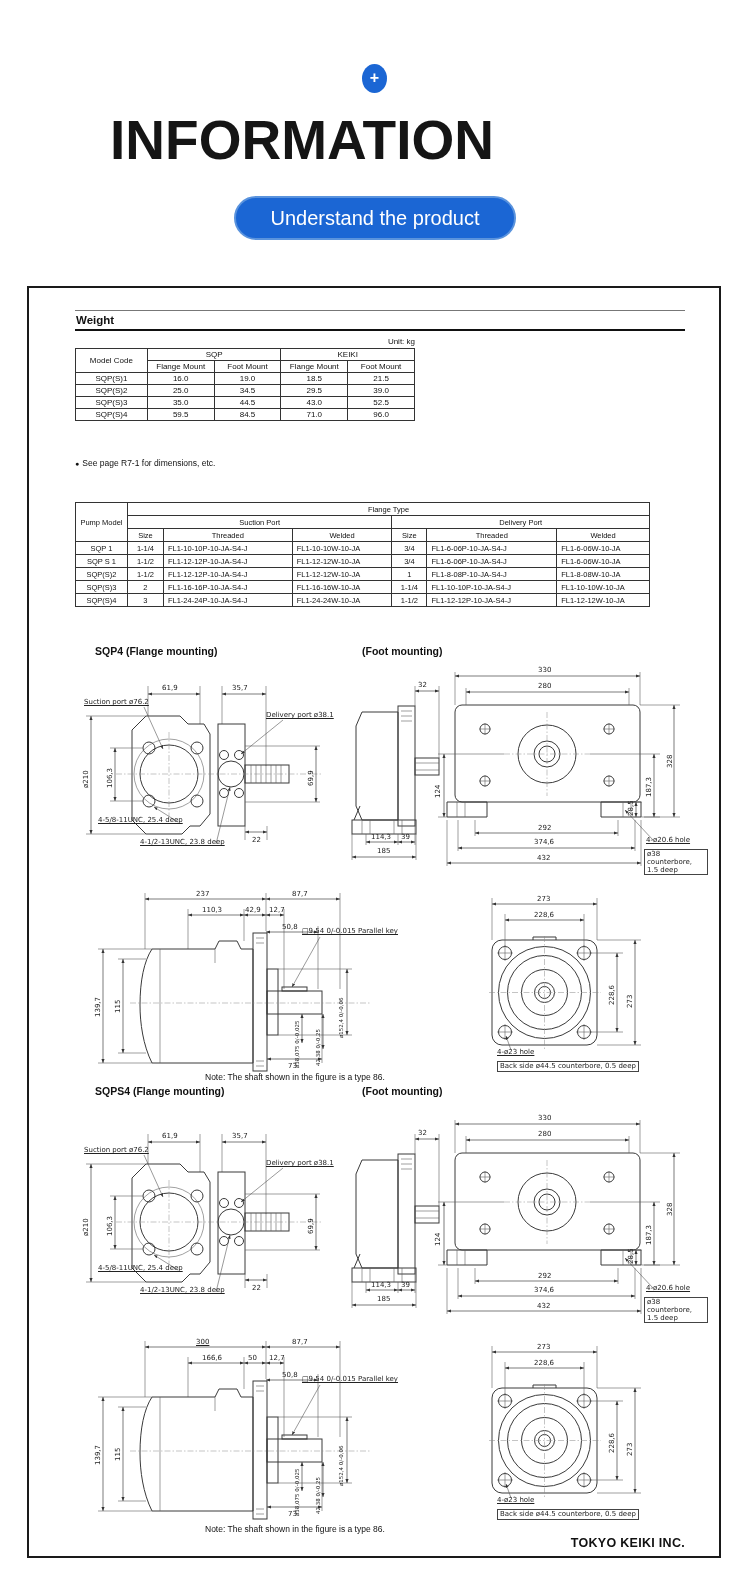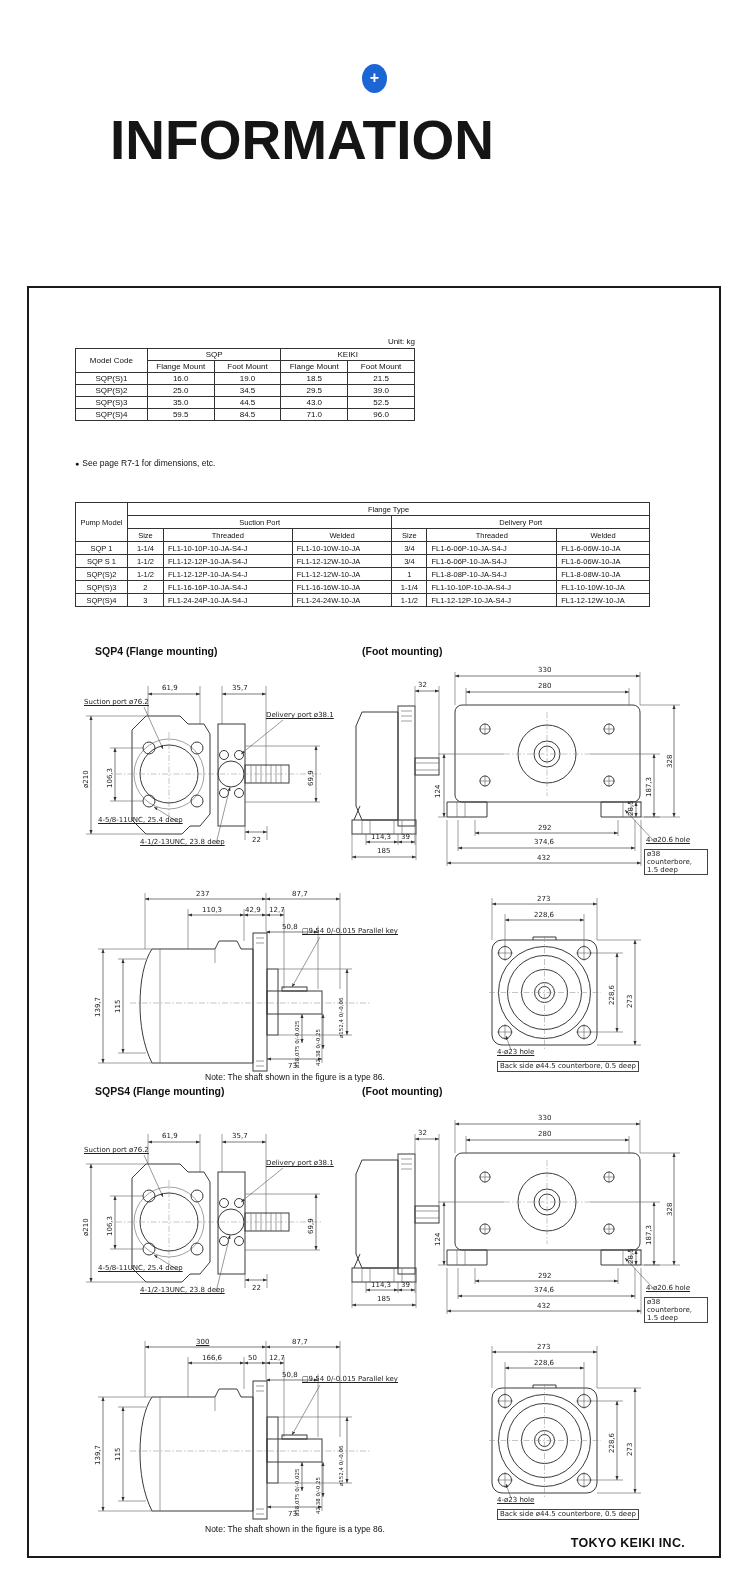--- a/index.html
+++ b/index.html
@@ -213,23 +213,27 @@
         <line class="d" x1="172" y1="75" x2="172" y2="154"></line>
         <path class="t" d="M152,62 H196 M152,167 H196"></path>
         <line class="d" x1="190" y1="62" x2="190" y2="167"></line>
         <path class="l" d="M66,172 L61,158"></path>
       </g>
     </defs>
   </svg>
 
   <div class="plus-badge">+</div>
   <div class="big-title">INFORMATION</div>
+  <div class="cta">Understand the product</div>
 
   <div id="frame"></div>
 
+  <div class="sec-head">
+    <div class="sec-title">Weight</div>
+  </div>
   <div class="unit-kg">Unit: kg</div>
 
   <table class="tbl" id="weight-table">
     <colgroup>
         <col style="width:72px">
         <col style="width:67px">
         <col style="width:67px">
         <col style="width:67px">
         <col style="width:67px">
       </colgroup>

